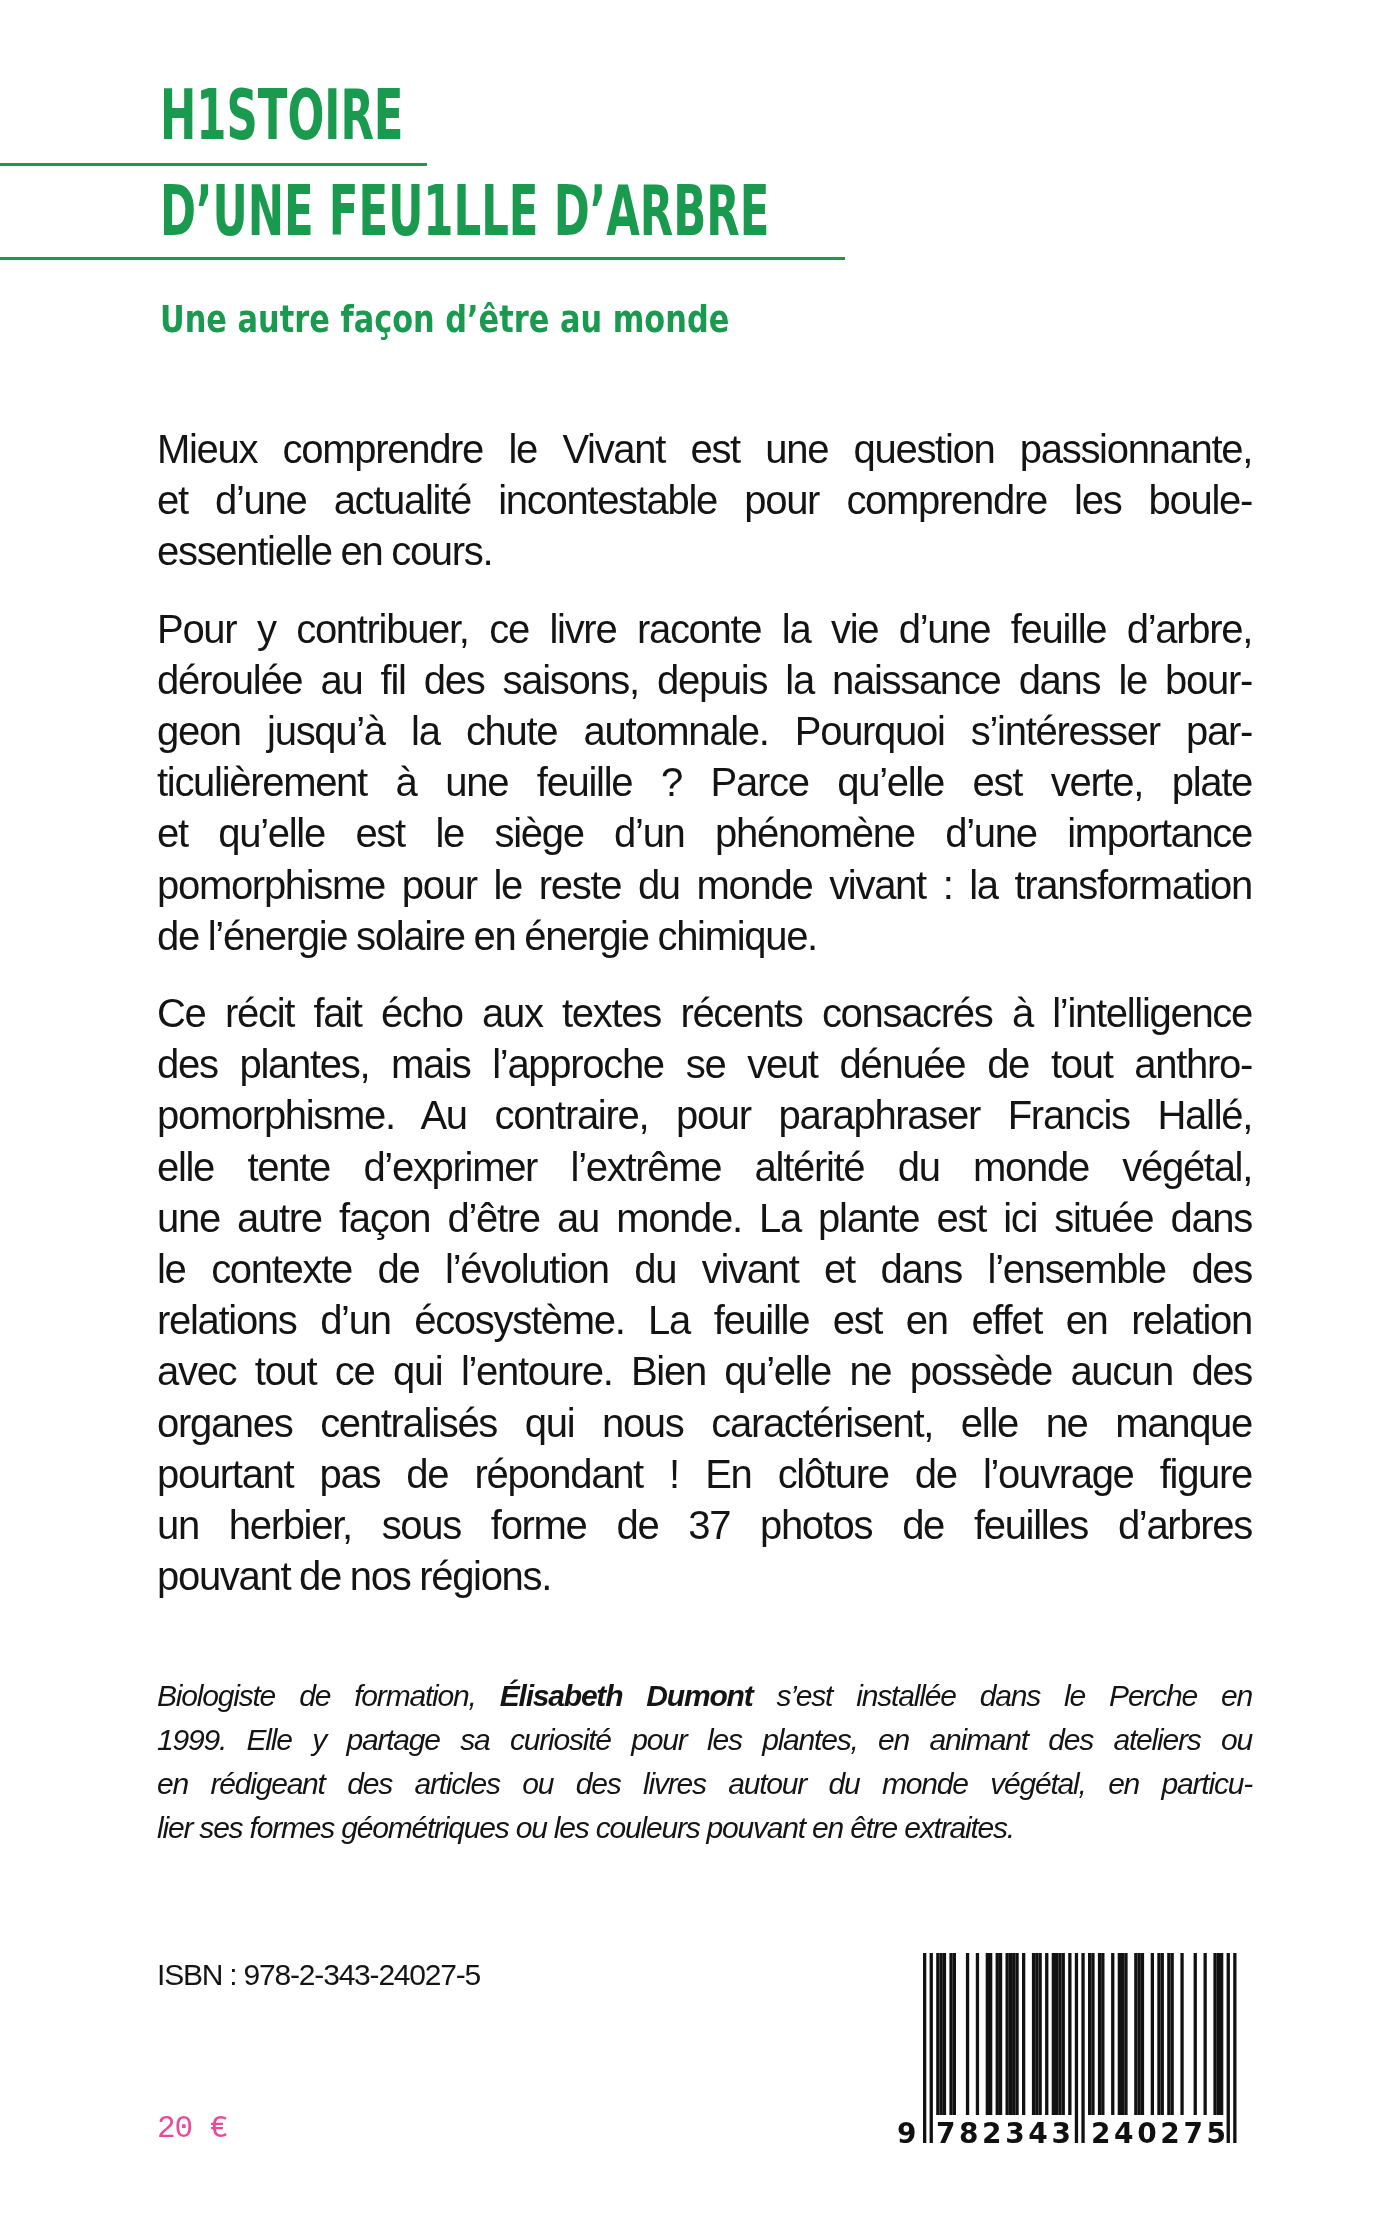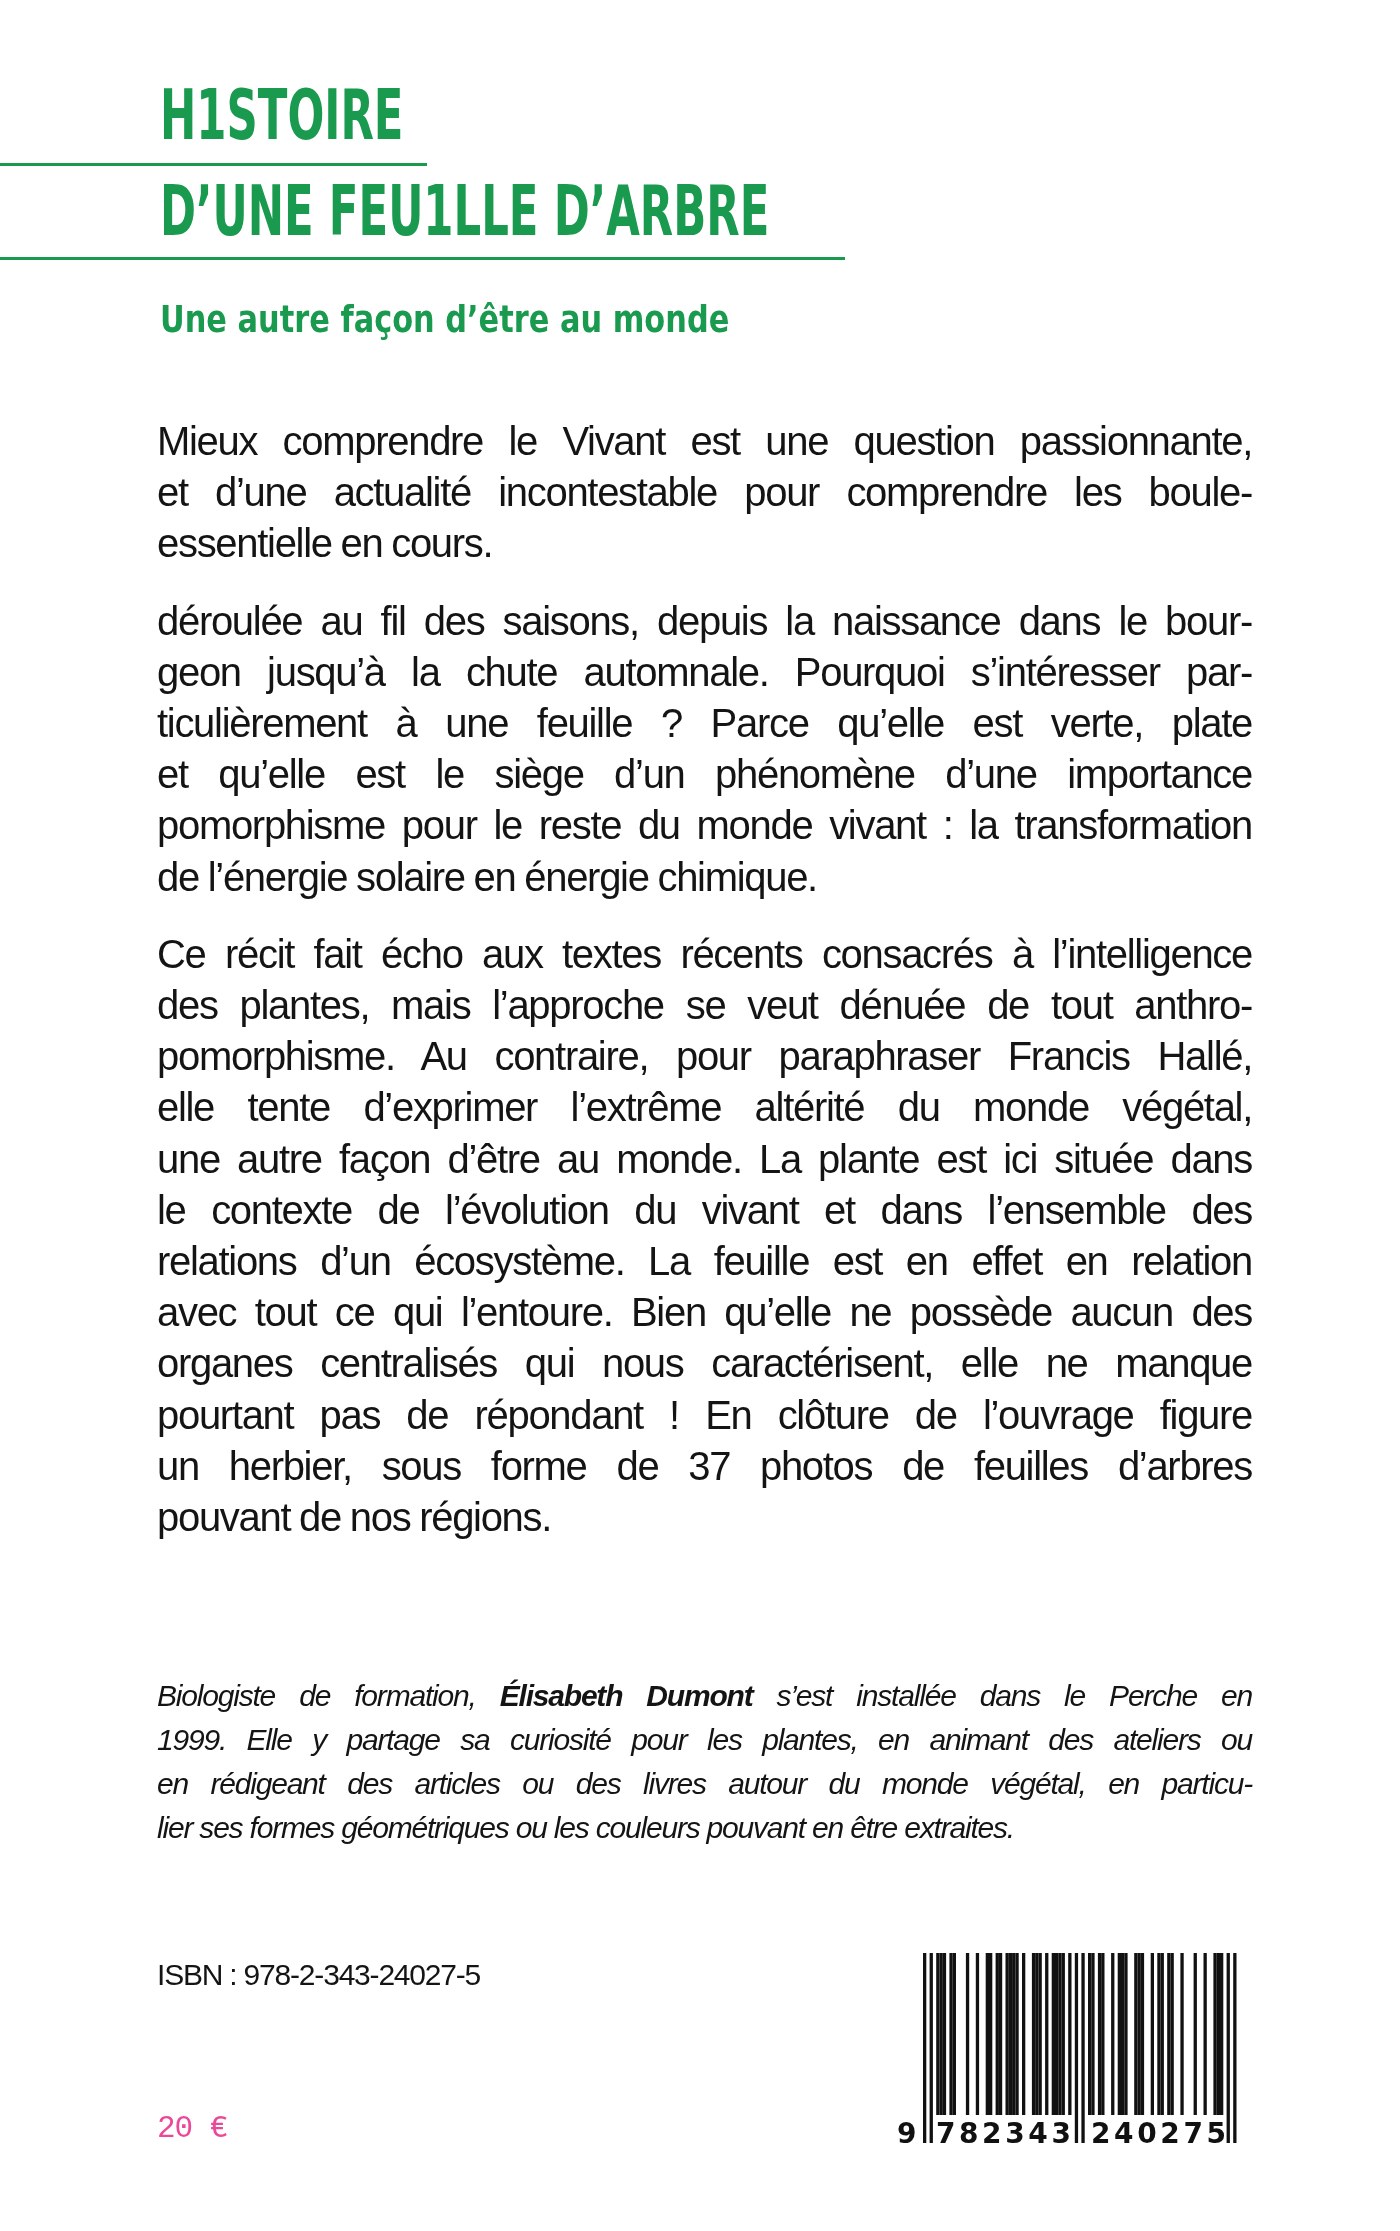--- a/index.html
+++ b/index.html
@@ -61,21 +61,21 @@
       line-height: 1;
     }
 
     .body-text {
       position: absolute;
       left: 157px;
       width: 1095px;
       top: 416px;
     }
     .body-text p {
-      margin: 0 0 26px 0;
+      margin: 8px 0 26px 0;
       font-family: "Liberation Sans Narrow", "Liberation Sans", sans-serif;
       font-size: 40px;
       line-height: 51.2px;
       text-align: justify;
       letter-spacing: -1.3px;
       word-spacing: -1px;
       color: #141414;
     }
     .body-text p .ln {
       display: block;
@@ -151,20 +151,21 @@
 
 <h2 id="subtitle">Une autre façon d’être au monde</h2>
 
 <div class="body-text">
   <p>
     <span class="ln">Mieux comprendre le Vivant est une question passionnante,</span>
     <span class="ln">et d’une actualité incontestable pour comprendre les boule-</span>
     <span class="ln last">essentielle en cours.</span>
   </p>
   <p>
+    <span class="ln">Pour y contribuer, ce livre raconte la vie d’une feuille d’arbre,</span>
     <span class="ln">déroulée au fil des saisons, depuis la naissance dans le bour-</span>
     <span class="ln">geon jusqu’à la chute automnale. Pourquoi s’intéresser par-</span>
     <span class="ln">ticulièrement à une feuille ? Parce qu’elle est verte, plate</span>
     <span class="ln">et qu’elle est le siège d’un phénomène d’une importance</span>
     <span class="ln">pomorphisme pour le reste du monde vivant : la transformation</span>
     <span class="ln last">de l’énergie solaire en énergie chimique.</span>
   </p>
   <p>
     <span class="ln">Ce récit fait écho aux textes récents consacrés à l’intelligence</span>
     <span class="ln">des plantes, mais l’approche se veut dénuée de tout anthro-</span>

